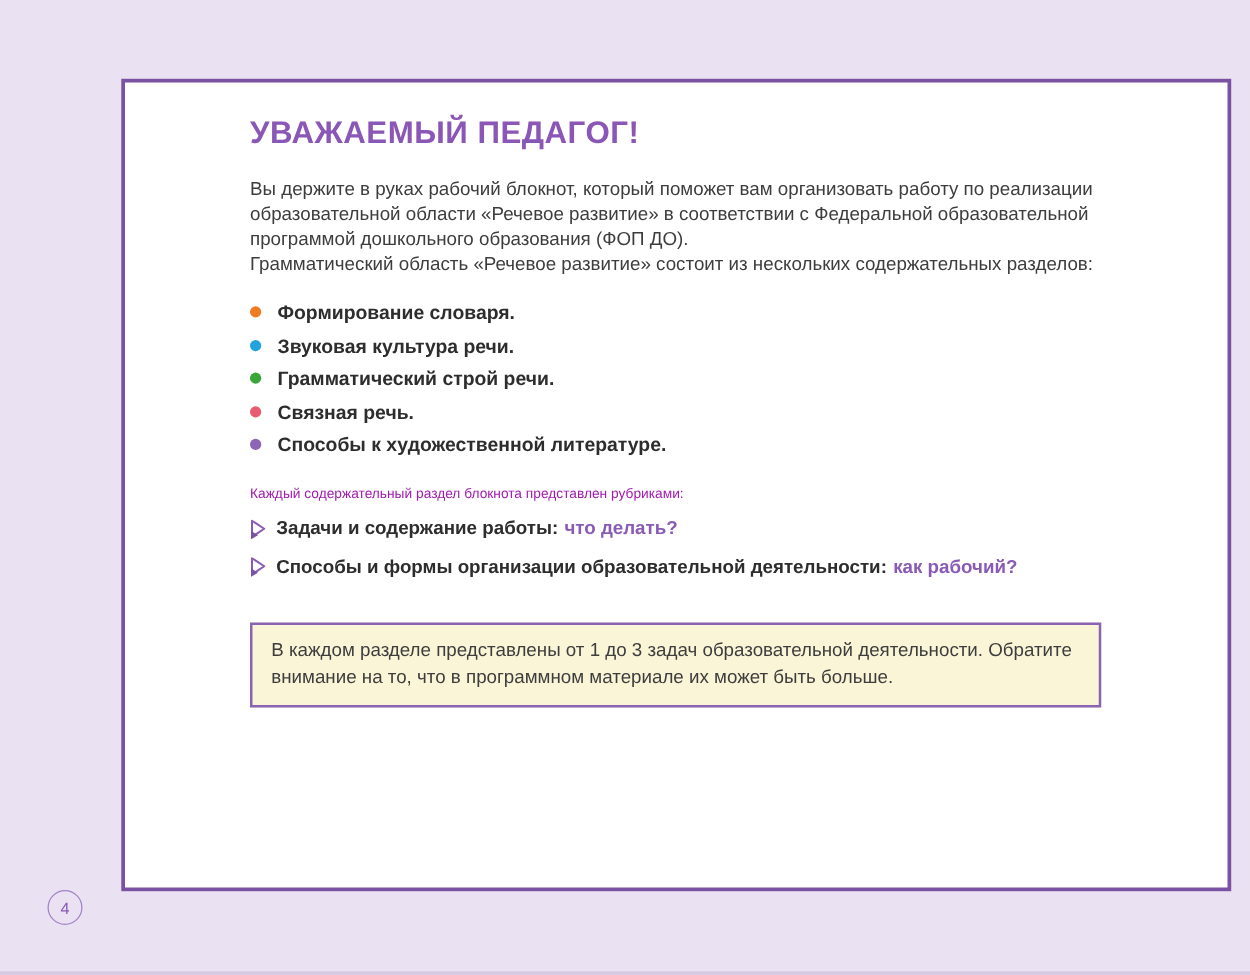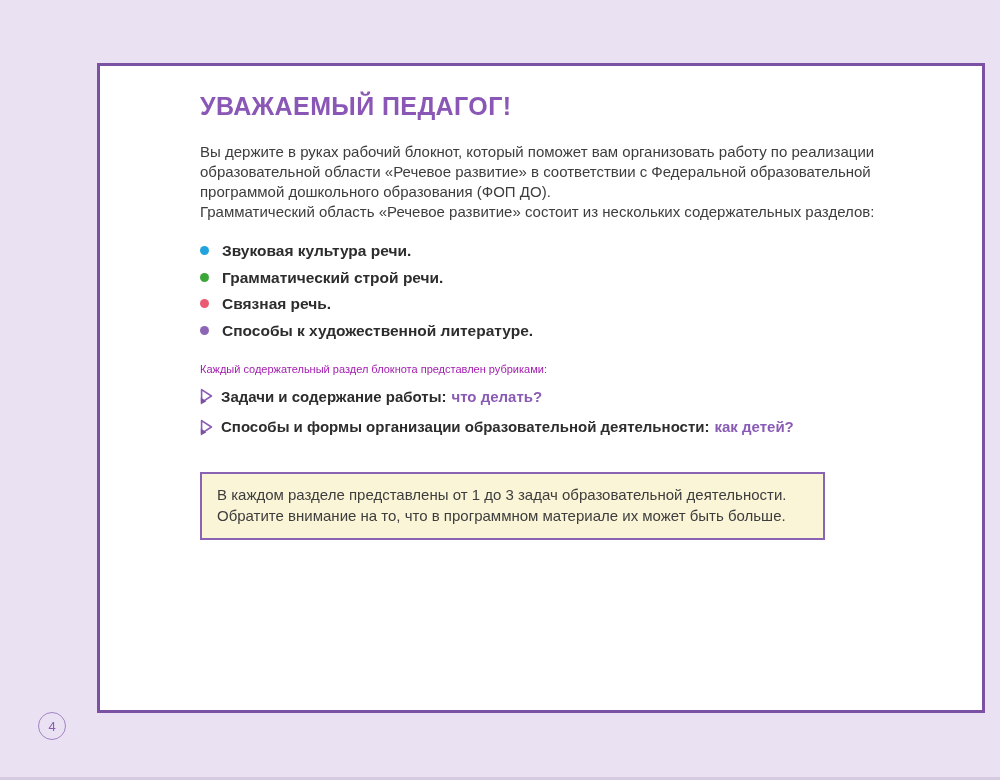--- a/index.html
+++ b/index.html
@@ -74,21 +74,21 @@
     margin-right:8px;
     margin-top:0px;
   }
   .rubric .q {
     color:#8a5bb5;
     margin-left:5px;
     white-space:nowrap;
   }
   .note {
     margin-top:36px;
-    width:625px;
+    width:681px;
     background:#faf5d7;
     border:2px solid #8a63b5;
     padding:10px 15px 12px 15px;
     font-size:15px;
     line-height:21px;
     color:#3d3d3d;
   }
   .page-num {
     position:absolute;
     left:38px; top:712px;
@@ -114,20 +114,24 @@
 <div class="sheet">
   <div class="content">
 
     <h1 class="heading">УВАЖАЕМЫЙ ПЕДАГОГ!</h1>
 
     <p class="intro"><span>Вы держите в руках рабочий блокнот, который поможет вам организовать работу по реализации образовательной области «Речевое развитие» в соответствии с Федеральной образовательной программой дошкольного образования (ФОП ДО).</span><br>
     <span>Грамматический область «Речевое развитие» состоит из нескольких содержательных разделов:</span></p>
 
     <ul class="sections">
       <li>
+        <span class="dot" style="background: rgb(240, 124, 34);"></span>
+        <span>Формирование словаря.</span>
+      </li>
+      <li>
         <span class="dot" style="background: rgb(35, 163, 221);"></span>
         <span>Звуковая культура речи.</span>
       </li>
       <li>
         <span class="dot" style="background: rgb(58, 166, 55);"></span>
         <span>Грамматический строй речи.</span>
       </li>
       <li>
         <span class="dot" style="background: rgb(232, 91, 112);"></span>
         <span>Связная речь.</span>
@@ -145,21 +149,21 @@
         <path d="M1.6 1.6 L11.4 8 L1.6 14.4 Z" fill="none" stroke="#8a5bb5" stroke-width="1.6" stroke-linejoin="round"></path>
         <path d="M0.8 9.6 L6.4 13.2 L0.8 16.4 Z" fill="#7b51a4"></path>
       </svg>
       <span><span>Задачи и содержание работы:</span><span class="q">что делать?</span></span>
     </div>
     <div class="rubric">
       <svg class="arrow-icon" width="13" height="17" viewBox="0 0 13 17">
         <path d="M1.6 1.6 L11.4 8 L1.6 14.4 Z" fill="none" stroke="#8a5bb5" stroke-width="1.6" stroke-linejoin="round"></path>
         <path d="M0.8 9.6 L6.4 13.2 L0.8 16.4 Z" fill="#7b51a4"></path>
       </svg>
-      <span><span>Способы и формы организации образовательной деятельности:</span><span class="q">как детей?</span></span>
+      <span><span>Способы и формы организации образовательной деятельности:</span><span class="q">как рабочий?</span></span>
     </div>
 
     <div class="note">
       <span>В каждом разделе представлены от 1 до 3 задач образовательной деятельности. Обратите внимание на то, что в программном материале их может быть больше.</span>
     </div>
 
   </div>
 </div>
 
 <div class="page-num">

